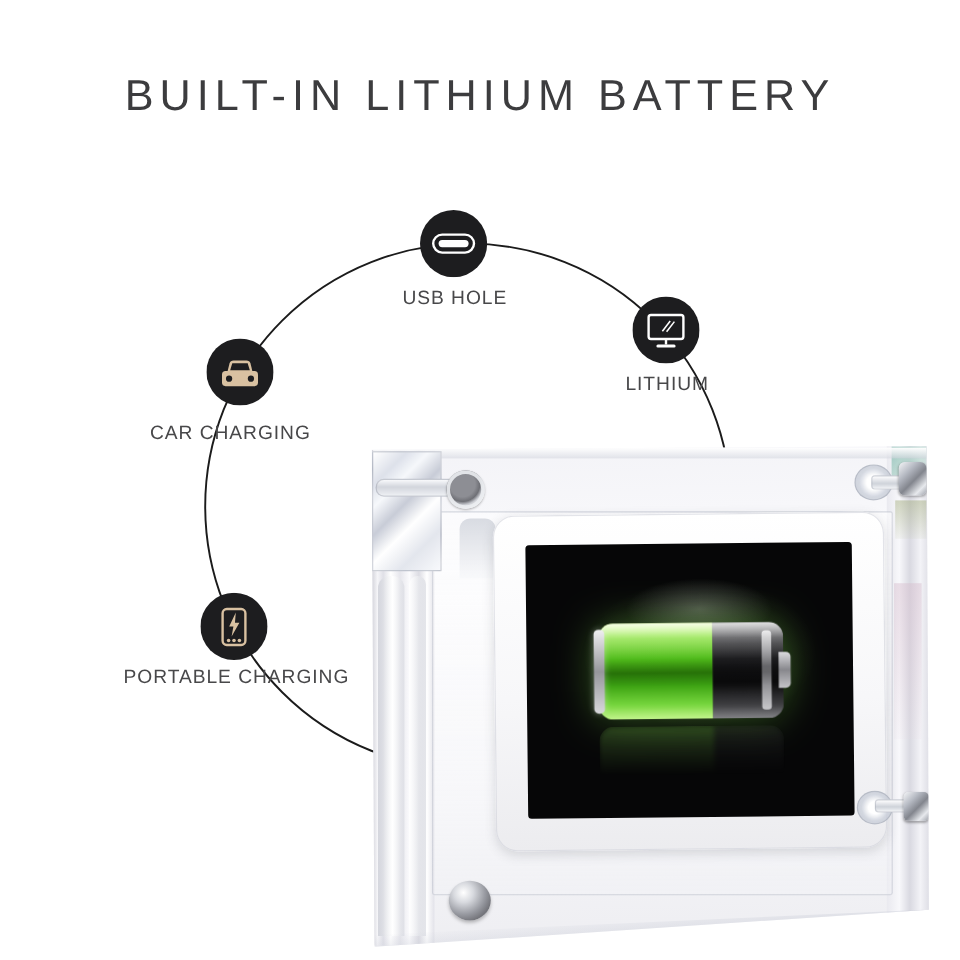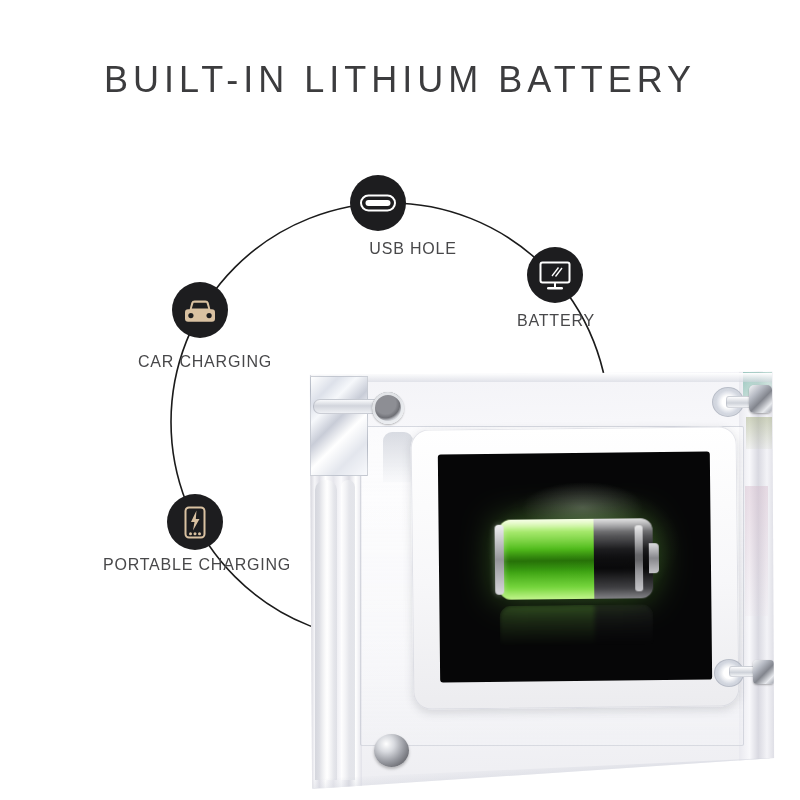--- a/index.html
+++ b/index.html
@@ -20,23 +20,23 @@
     position:absolute; width:56px; height:56px; z-index:3;
   }
   .i-usb { left:350px; top:175px; }
   .i-computer { left:527px; top:247px; }
   .i-car { left:172px; top:282px; }
   .i-portable { left:167px; top:494px; }
   .callout-label {
     position:absolute; z-index:3; transform:translateX(-50%);
     font-size:16px; letter-spacing:0.8px; color:#48484a; white-space:nowrap;
   }
-  .l-usb { left:379px; top:240px;margin-left:34px; }
+  .l-usb { left:379px; top:240px; }
   .l-computer { left:556px; top:312px; }
-  .l-car { left:205px; top:353px;text-align:right; }
+  .l-car { left:192px; top:353px;text-align:right; }
   .l-portable { left:197px; top:556px; }
   
   .product {
     position:absolute; left:305px; top:368px; width:472px; height:424px; z-index:2;
     clip-path: polygon(1% 1.6%, 99% 0.9%, 99.4% 92%, 1.5% 99.3%);
     background: linear-gradient(178deg, #f3f3f7 0%, #fbfbfd 30%, #f6f6f9 68%, #ededf1 100%);
     box-shadow: inset 0 0 0 1px rgba(165,170,182,.45);
   }
   .acr-left {
     position:absolute; left:5px; top:7px; bottom:4px; width:52px;
@@ -194,21 +194,21 @@
   <div class="callout-label l-usb">USB HOLE</div>
 
   <svg class="icon-circle i-computer" viewBox="0 0 56 56">
     <circle cx="28" cy="28" r="28" fill="#1d1d1f"></circle>
     <rect x="13.5" y="15.5" width="29" height="20" rx="2" fill="none" stroke="#ffffff" stroke-width="2"></rect>
     <line x1="25" y1="29" x2="31.5" y2="20.5" stroke="#ffffff" stroke-width="1.3"></line>
     <line x1="28.5" y1="29.5" x2="35" y2="21" stroke="#ffffff" stroke-width="1.3"></line>
     <line x1="28" y1="35.5" x2="28" y2="40" stroke="#ffffff" stroke-width="2"></line>
     <rect x="20" y="40" width="16" height="2.6" rx="1.3" fill="#ffffff"></rect>
   </svg>
-  <div class="callout-label l-computer">BATTERY</div>
+  <div class="callout-label l-computer">LITHIUM</div>
 
   <svg class="icon-circle i-car" viewBox="0 0 56 56">
     <circle cx="28" cy="28" r="28" fill="#1d1d1f"></circle>
     <path d="M17 30 L19.3 20.8 Q20 18.4 22.6 18.4 L33.4 18.4 Q36 18.4 36.7 20.8 L39 30 Z" fill="#d9c1a1"></path>
     <rect x="13" y="27.2" width="30" height="12.6" rx="3" fill="#d9c1a1"></rect>
     <polygon points="21.6,20.8 34.4,20.8 36.2,26.6 19.8,26.6" fill="#1d1d1f"></polygon>
     <circle cx="18.9" cy="33.6" r="2.6" fill="#1d1d1f"></circle>
     <circle cx="37.1" cy="33.6" r="2.6" fill="#1d1d1f"></circle>
   </svg>
   <div class="callout-label l-car">CAR CHARGING</div>

